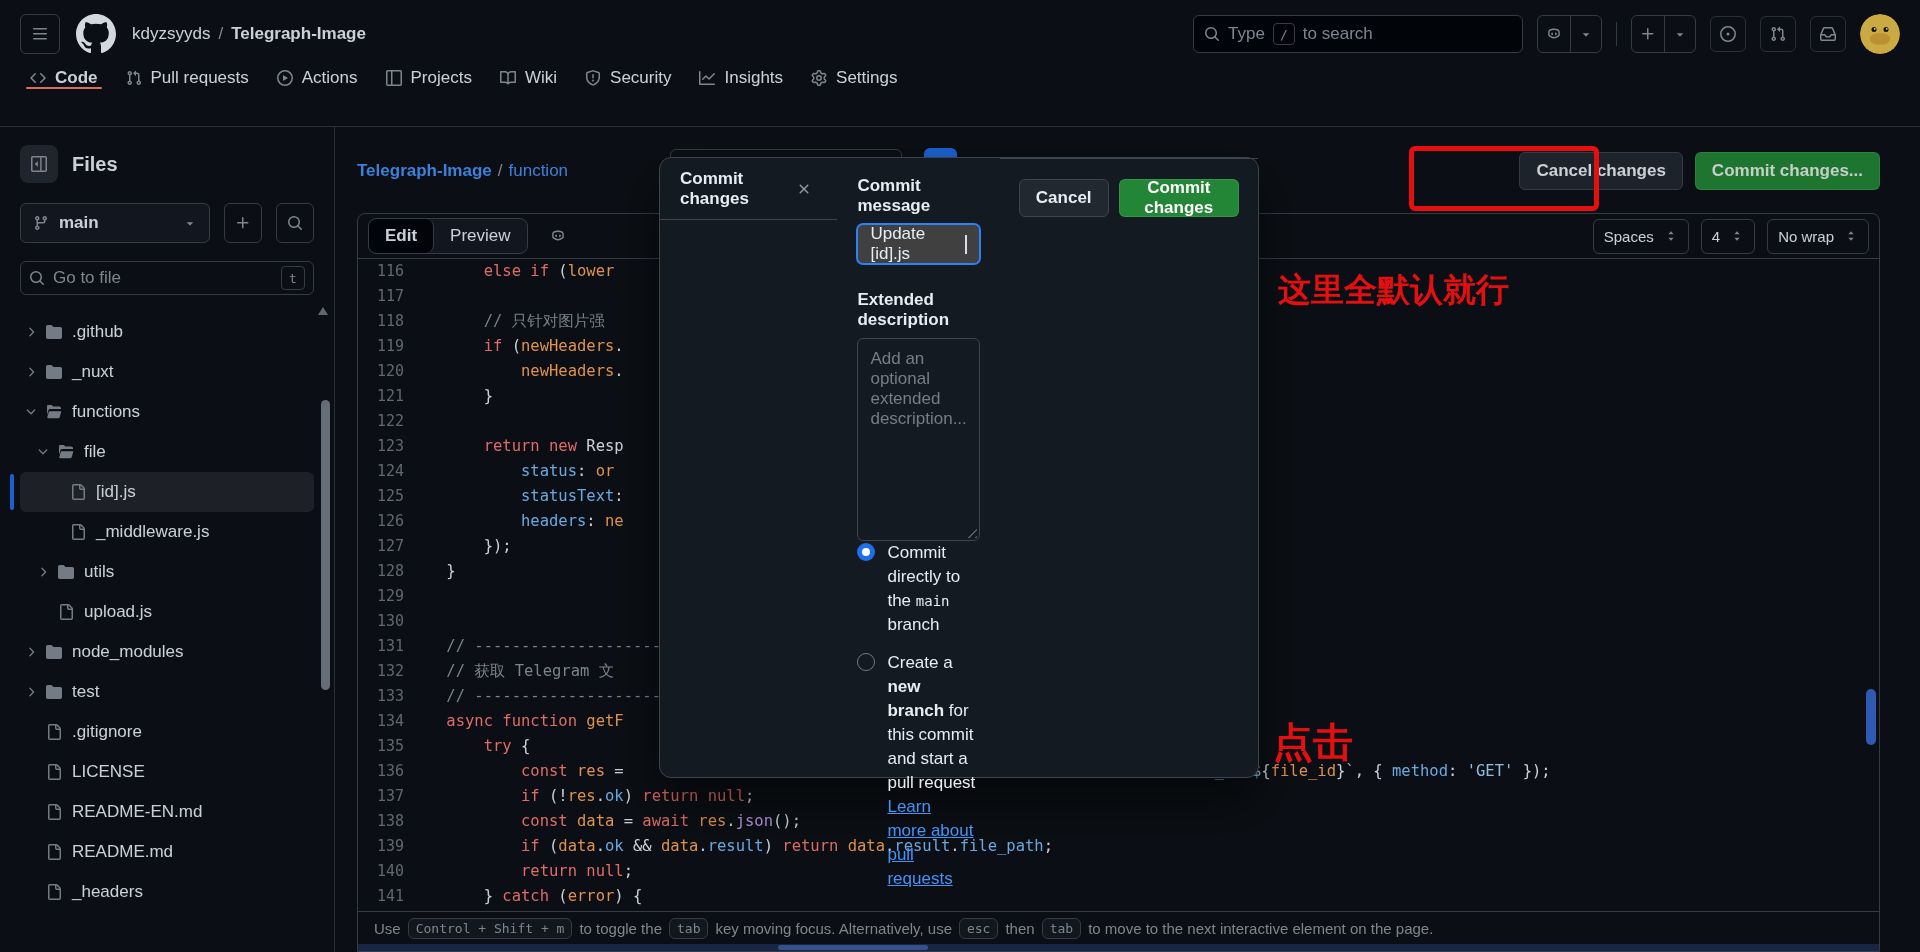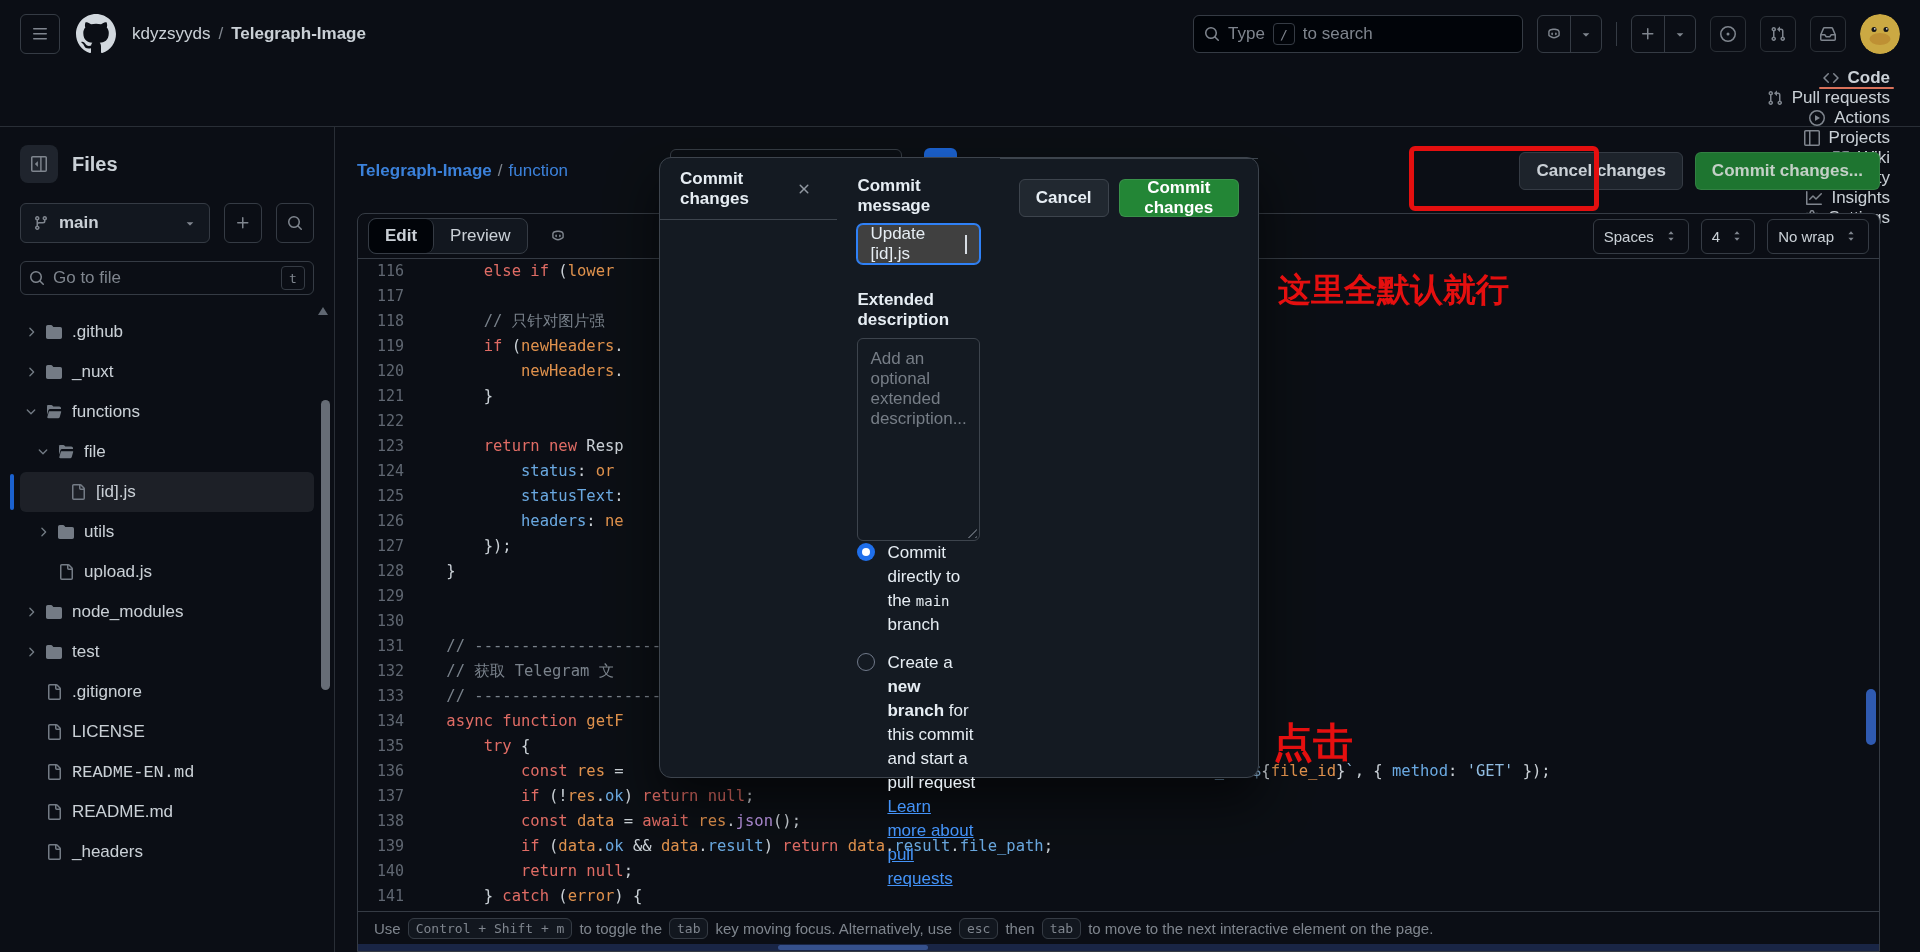--- a/index.html
+++ b/index.html
@@ -25,22 +25,22 @@
     font-family:"DejaVu Sans Mono", monospace; }
   .split-btn { height:38px; border:1px solid #3d444d; border-radius:6px; display:flex; align-items:center; }
   .split-btn .half { padding:0 8px; display:flex; align-items:center; height:100%; }
   .split-btn .half + .half { border-left:1px solid #3d444d; }
   .vdiv { width:1px; height:24px; background:#3d444d; }
   .iconbtn { width:36px; height:36px; border:1px solid #30363d; border-radius:6px;
     display:flex; align-items:center; justify-content:center; background:transparent; }
   .avatar { width:40px; height:40px; border-radius:50%; overflow:hidden; }
 
   
-  .repo-tabs { height:59px; display:flex; align-items:flex-end; padding:0 16px;
-    border-bottom:1px solid #2f353d; background:#0d1117;flex-direction:column; }
+  .repo-tabs { height:59px; display:flex; align-items:flex-start; padding:0 16px;
+    border-bottom:1px solid #2f353d; background:#0d1117; }
   .rtab { position:relative; display:flex; align-items:center; gap:9px; padding:0 14px;
     font-size:17px; color:#e6edf3; cursor:pointer; }
   .rtab.sel { font-weight:700; }
   .rtab.sel::after { content:""; position:absolute; left:10px; right:10px; bottom:-1px;
     height:2px; border-radius:2px; background:#f78166; }
 
   
   .main { display:flex; height:825px; }
   .sidebar { width:335px; border-right:1px solid #2f353d; padding:0 20px; position:relative; }
   .content { flex:1; padding:0 40px 0 22px; position:relative; }
@@ -441,20 +441,29 @@
         <div class="tree-row file sel" style="padding-left: 28px;">
     <span class="bar"></span>
 
     <span class="chsp"></span>
 
     <svg class="ic fico fi" viewBox="0 0 16 16">
             <use href="#i-file"></use>
           </svg>
     <span class="lbl">[id].js</span>
   </div>
+        <div class="tree-row file" style="padding-left: 28px;">
+
+    <span class="chsp"></span>
+
+    <svg class="ic fico fi" viewBox="0 0 16 16">
+            <use href="#i-file"></use>
+          </svg>
+    <span class="lbl">_middleware.js</span>
+  </div>
         <div class="tree-row dir-collapsed" style="padding-left: 16px;">
 
     <svg class="ic chev ch-r" viewBox="0 0 16 16">
             <use href="#i-chev-r"></use>
           </svg>
 
     <svg class="ic fico fo" viewBox="0 0 16 16">
             <use href="#i-folder"></use>
           </svg>
 
@@ -504,21 +513,21 @@
   </div>
         <div class="tree-row file" style="padding-left: 4px;">
 
     <span class="chsp"></span>
 
     <svg class="ic fico fi" viewBox="0 0 16 16">
             <use href="#i-file"></use>
           </svg>
     <span class="lbl">LICENSE</span>
   </div>
-        <div class="tree-row file" style="padding-left: 4px; font-family: Liberation Mono, monospace;">
+        <div class="tree-row file" style="padding-left: 4px;">
 
     <span class="chsp"></span>
 
     <svg class="ic fico fi" viewBox="0 0 16 16">
             <use href="#i-file"></use>
           </svg>
     <span class="lbl">README-EN.md</span>
   </div>
         <div class="tree-row file" style="padding-left: 4px;">
 

